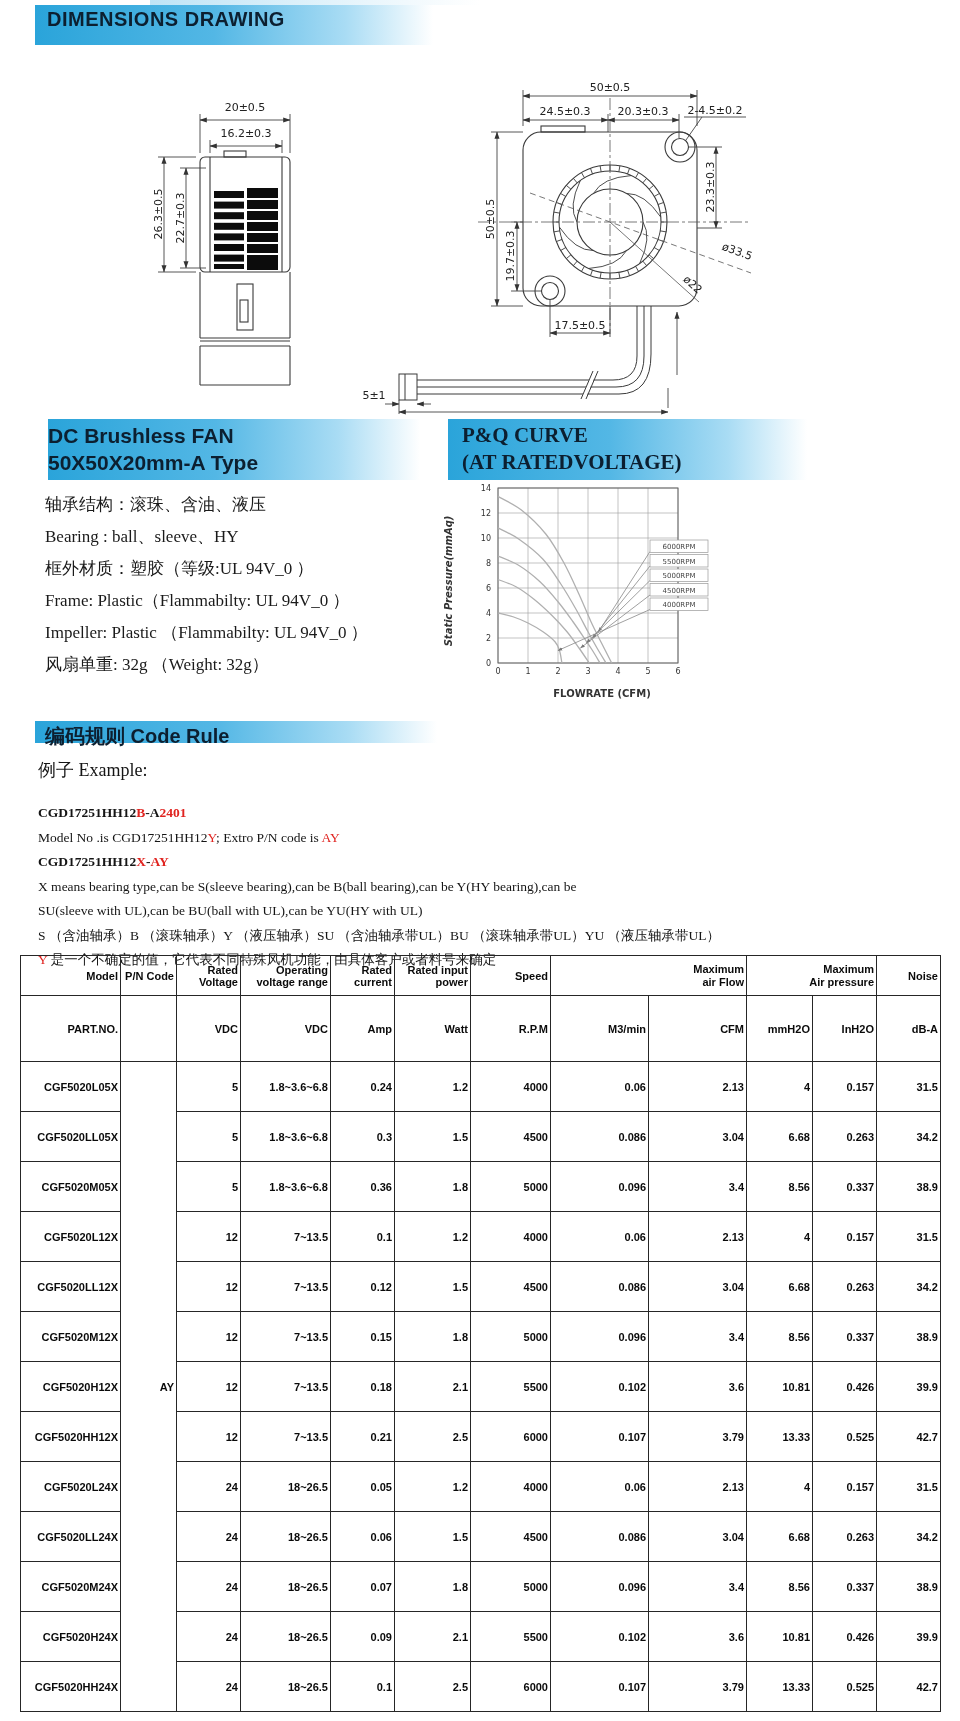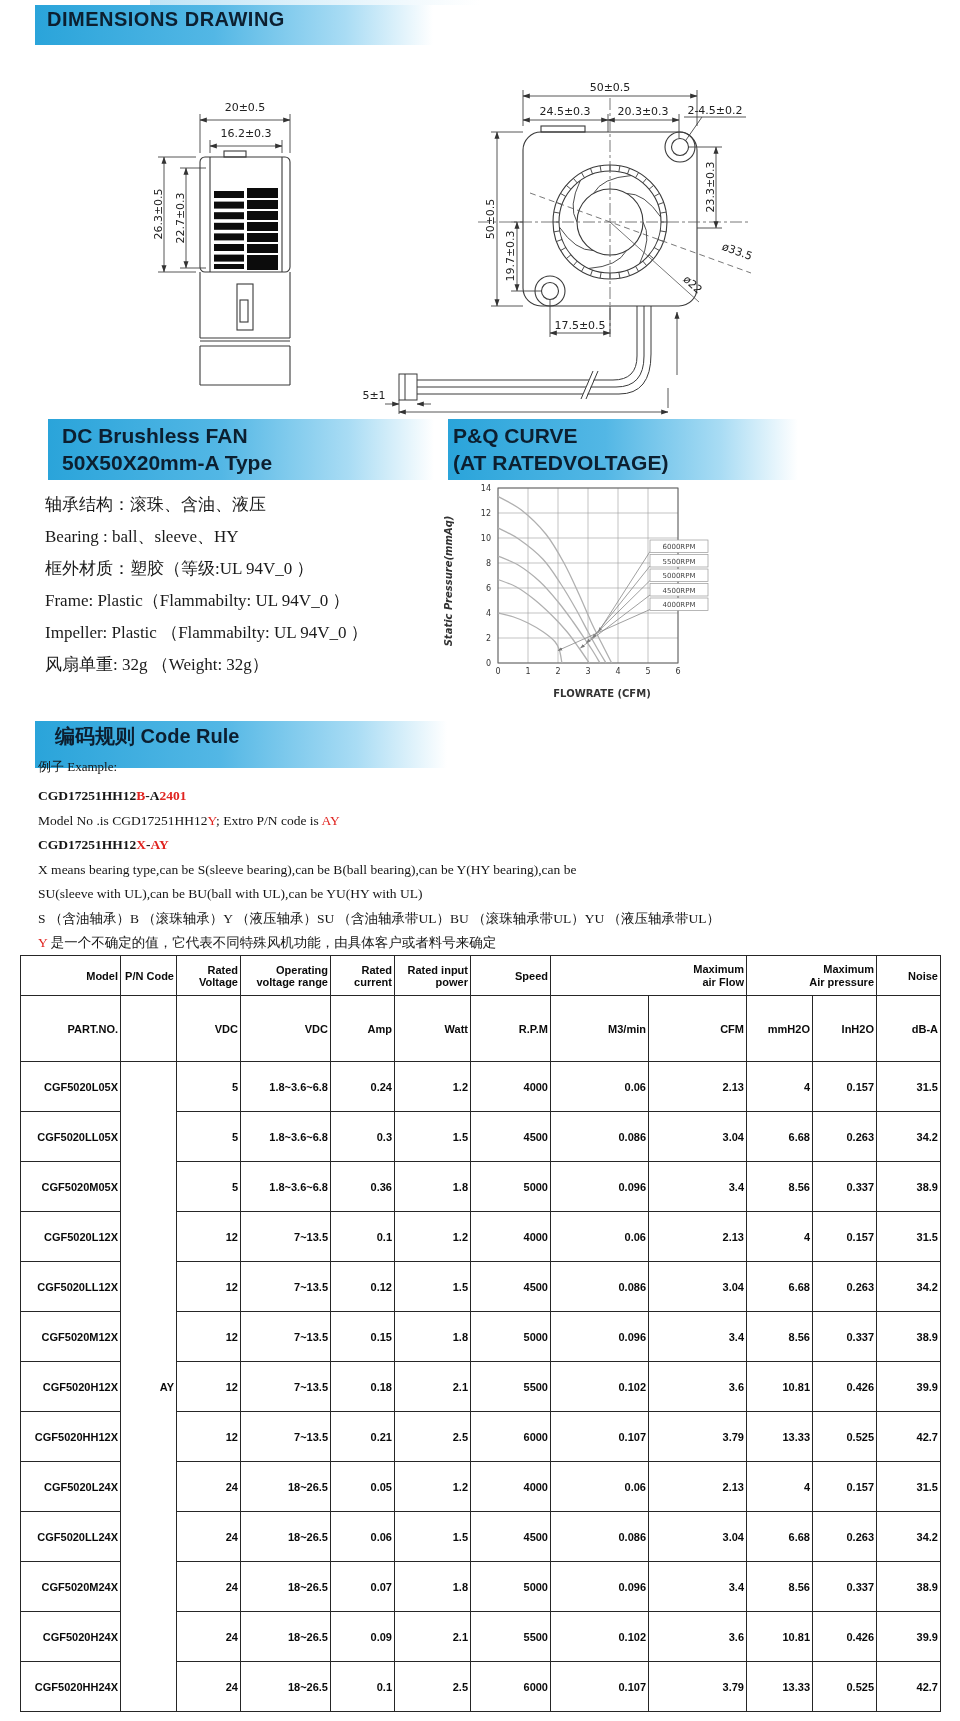--- a/index.html
+++ b/index.html
@@ -1,31 +1,31 @@
 <!DOCTYPE html>
 <html><head>
 <meta charset="utf-8">
 <style>
   html,body{margin:0;padding:0;}
   body{width:960px;height:1721px;position:relative;background:#fff;overflow:hidden;
        font-family:"Liberation Sans",sans-serif;color:#111;}
   .bar{position:absolute;background:linear-gradient(90deg,#2aa4da 0%,#53b7e5 45%,#a9dcf4 78%,#ffffff 100%);
        color:#0c1f30;font-weight:bold;}
   #bar-dim{left:35px;top:5px;width:386px;height:40px;font-size:20px;line-height:29px;padding-left:12px;letter-spacing:.5px;}
-  #bar-fan{left:48px;top:419px;width:372px;height:58px;font-size:21px;line-height:27px;padding:3px 0 0 14px;}
-  #bar-pq {left:448px;top:419px;width:345px;height:58px;font-size:21px;line-height:27px;padding:3px 0 0 5px;}
-  #bar-code{left:35px;top:721px;width:392px;height:47px;font-size:20px;line-height:31px;padding-left:20px;}
+  #bar-fan{left:48px;top:419px;width:372px;height:58px;font-size:21px;line-height:27px;padding:3px 0 0 0;}
+  #bar-pq {left:448px;top:419px;width:345px;height:58px;font-size:21px;line-height:27px;padding:3px 0 0 14px;font-family:Liberation Serif, serif;}
+  #bar-code{left:35px;top:721px;width:392px;height:22px;font-size:20px;line-height:31px;padding-left:10px;}
   #deco-strip{position:absolute;left:150px;top:0;width:330px;height:5px;
        background:linear-gradient(90deg,#bfe4f6,#ffffff);}
   .specs{position:absolute;left:45px;top:489px;width:400px;font-family:"Liberation Serif","DejaVu Serif",serif;
        font-size:17px;color:#1a1a1a;}
   .specs div{height:32px;line-height:32px;white-space:nowrap;}
   .code-example{position:absolute;left:38px;top:758px;width:902px;
        font-family:"Liberation Serif","DejaVu Serif",serif;font-size:13.5px;color:#151515;}
-  .cr-label{font-size:13px;margin-bottom:8px;}
+  .cr-label{font-size:18px;margin-bottom:19px;}
   .cr-row{display:flex;line-height:24.5px;flex-direction:column;}
   .cr-code{width:180px;font-weight:600;flex:none;}
   .cr-desc{flex:1;}
   .red{color:#e02420;}
   svg text{font-family:"DejaVu Sans",sans-serif;}
   .dim{font-size:11px;fill:#222;}
   .ctick{font-size:8px;fill:#333;}
   .clegend{font-size:7px;fill:#444;}
   .caxis{font-size:10px;font-weight:bold;fill:#333;}
   #spec-table{position:absolute;left:20px;top:955px;width:920px;border-collapse:collapse;table-layout:fixed;

